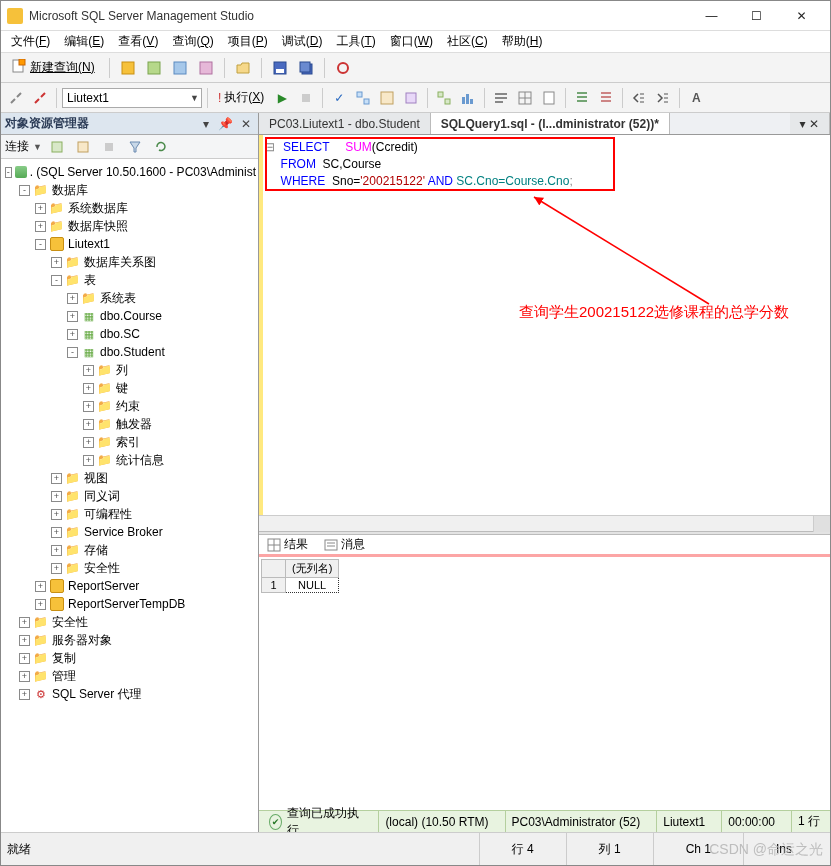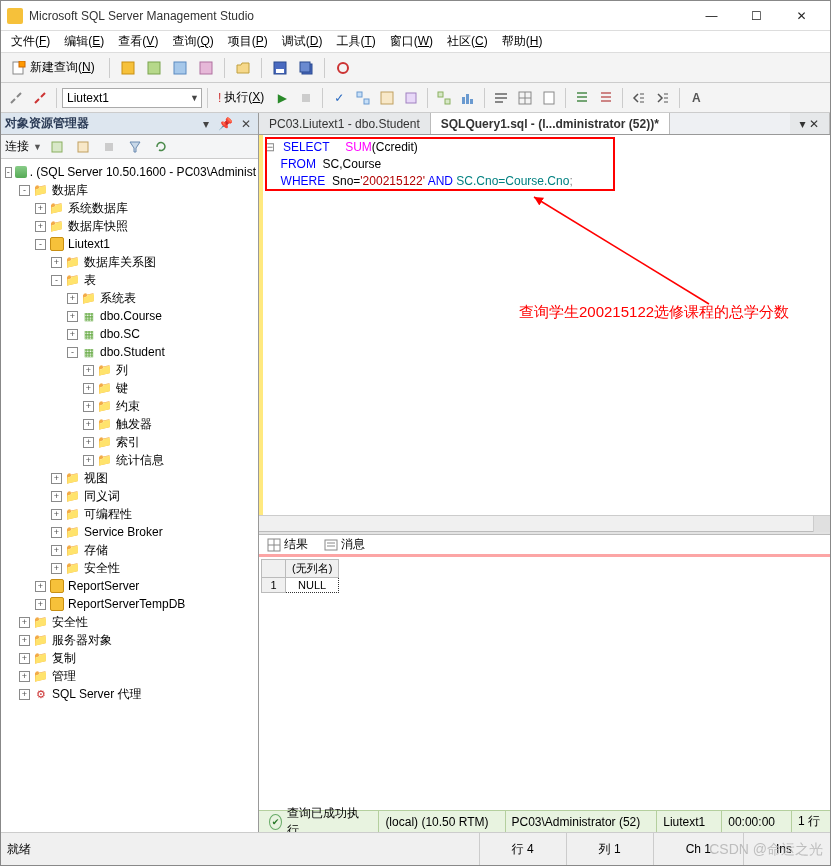--- a/index.html
+++ b/index.html
@@ -9,21 +9,21 @@
 .titlebar .title { flex: 1; color: #333; }
 .win-btns { display: flex; gap: 0; }
 .win-btns .btn { width: 45px; height: 28px; display: flex; align-items: center; justify-content: center; color: #222; }
 .menubar { height: 22px; display: flex; align-items: center; padding: 0 4px; background: #fff; border-bottom: 1px solid #ddd; gap: 2px; }
 .menubar .mitem { padding: 2px 6px; cursor: default; }
 .menubar .mitem .accel { text-decoration: underline; }
 .toolbar { height: 30px; display: flex; align-items: center; padding: 2px 4px; background: #f4f4f4; border-bottom: 1px solid #ccc; gap: 4px; }
 .toolbar2 { height: 30px; display: flex; align-items: center; padding: 2px 4px; background: #f4f4f4; border-bottom: 1px solid #ccc; gap: 2px; }
 .tbtn { width: 22px; height: 22px; display: flex; align-items: center; justify-content: center; border: 1px solid transparent; border-radius: 2px; }
 .tbtn svg { width: 14px; height: 14px; }
-.newquery { display: flex; align-items: center; padding: 1px 6px; height: 22px; border: 1px solid transparent; gap: 4px; }
+.newquery { display: flex; align-items: flex-start; padding: 1px 6px; height: 22px; border: 1px solid transparent; gap: 4px; text-decoration: underline; }
 .sep { width: 1px; height: 20px; background: #ccc; margin: 0 3px; }
 .dbcombo { display: flex; align-items: center; border: 1px solid #aaa; background: #fff; height: 20px; padding: 0 2px 0 4px; min-width: 140px; }
 .dbcombo .txt { flex: 1; }
 .dbcombo .dd { font-size: 9px; color: #444; }
 .exec { display: flex; align-items: center; gap: 3px; padding: 1px 5px; height: 22px; }
 .body { flex: 1; display: flex; min-height: 0; }
 .panel-left { width: 258px; display: flex; flex-direction: column; border-right: 1px solid #999; }
 .panel-head { height: 22px; background: #dde6ef; border-bottom: 1px solid #aaa; display: flex; align-items: center; padding: 0 4px; gap: 4px; }
 .panel-head .title { flex: 1; font-weight: bold; color: #2b3b56; }
 .panel-head .hbtn { width: 16px; height: 16px; display: flex; align-items: center; justify-content: center; color: #444; }

